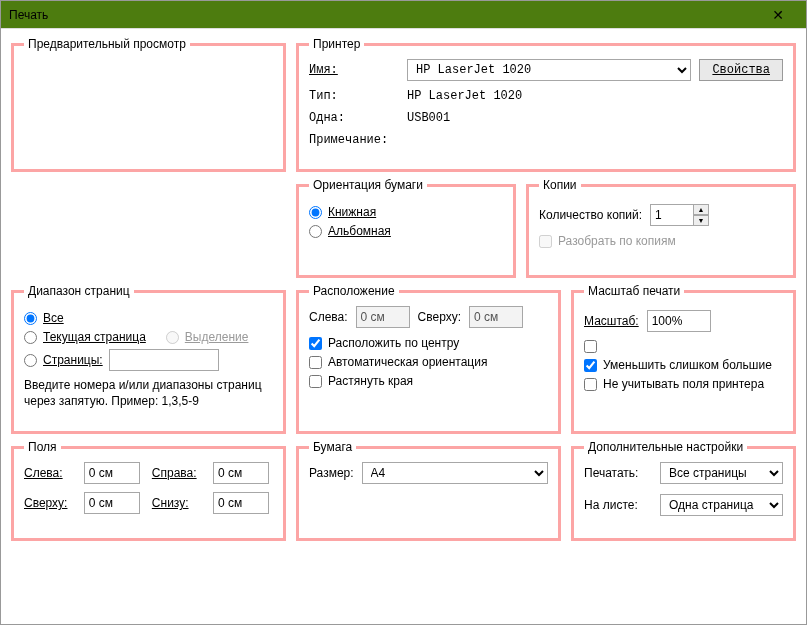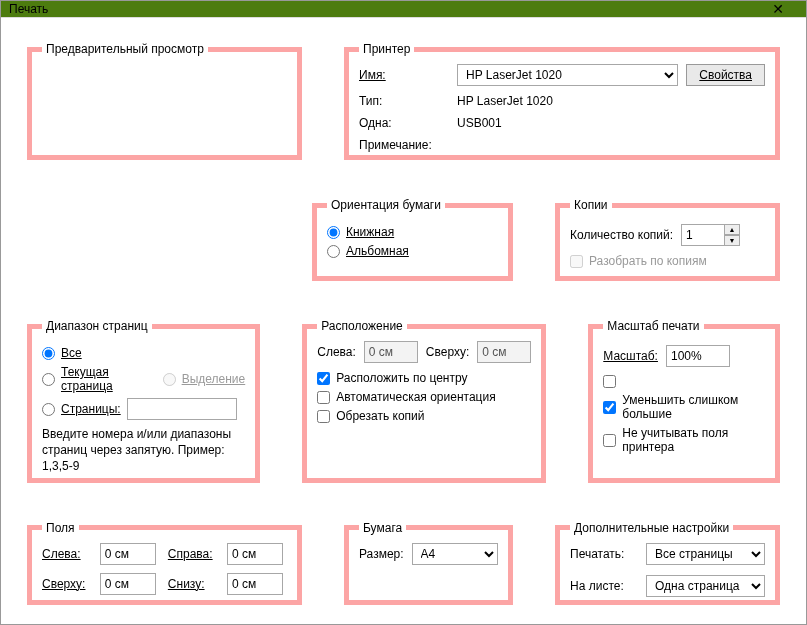--- a/index.html
+++ b/index.html
@@ -10,49 +10,49 @@
   color: #000;
   width: 807px;
   height: 625px;
   overflow: hidden;
 }
 .window { width: 807px; height: 625px; background: #fff; border: 1px solid #999; display: flex; flex-direction: column; }
 .titlebar { height: 28px; background: #4d7c0f; border-bottom: 1px solid #ddd; display: flex; align-items: center; padding: 0 8px; font-size: 12px; }
 .titlebar .title { flex: 1; }
 .titlebar .close { width: 40px; text-align: center; font-size: 14px; font-family: Arial; cursor: default; }
 .content { flex: 1; padding: 8px 10px; display: flex; flex-direction: column; gap: 6px; }
-fieldset { border: 5px solid #fca5a5; padding: 8px 10px 3px; position: relative; margin: 16px; }
+fieldset { border: 3px solid #fca5a5; padding: 8px 10px 22px; position: relative; margin: 0; }
 legend { font-size: 12px; padding: 0 4px; color: #000; }
 .row1 { display: flex; gap: 10px; }
 .preview-box { width: 275px; }
 .preview-area { text-align: center; padding-top: 4px; }
 .page-thumb {
   width: 155px; height: 210px; background: #fff; border: 1px solid #888;
   box-shadow: 3px 3px 4px rgba(0,0,0,0.25);
   margin: 0 auto 6px;
   display: flex; align-items: center; justify-content: center;
 }
 .page-inner { width: 100px; height: 150px; background: repeating-linear-gradient(#888 0 1px, transparent 1px 4px); opacity: 0.6; }
 .page-dims { font-size: 12px; margin-top: 4px; }
 .printer-box { flex: 1; }
-.printer-grid { display: grid; grid-template-columns: 90px 1fr auto; gap: 8px 8px; align-items: center; }
+.printer-grid { display: grid; grid-template-columns: 90px 1fr auto; gap: 8px 8px; align-items: center; font-family: Liberation Mono, monospace; }
 select, input[type=text], .num-input {
   font-family: inherit; font-size: 12px; height: 22px; padding: 1px 4px;
   border: 1px solid #a7a7a7; background: #fff;
 }
 .btn {
   font-family: inherit; font-size: 12px;
   border: 1px solid #999; background: #e9e9e9;
   padding: 3px 12px; cursor: default; min-width: 76px;
 }
 .lbl { white-space: nowrap; }
 
 .row2 { display: flex; gap: 10px; }
 .orient-box { flex: 1; }
-.copies-box { width: 225px; }
+.copies-box { width: 270px; }
 .radio-line, .check-line { display: flex; align-items: center; gap: 6px; margin: 5px 0; }
 .spinner { display: inline-flex; align-items: center; }
 .spinner input { width: 44px; text-align: left; }
 .spinbtns { display: flex; flex-direction: column; margin-left: -1px; }
 .spinbtns button { width: 16px; height: 11px; font-size: 7px; line-height: 7px; border: 1px solid #a7a7a7; background: #eee; padding: 0; }
 
 .row3 { display: flex; gap: 10px; }
 .range-box { width: 275px; }
 .layout-box { flex: 1; }
 .scale-box { width: 225px; }
@@ -181,21 +181,21 @@
         <label class="check-line">
           <input type="checkbox" checked="" style="">
           <span>Расположить по центру</span>
         </label>
         <label class="check-line">
           <input type="checkbox" style="">
           <span>Автоматическая ориентация</span>
         </label>
         <label class="check-line">
           <input type="checkbox" style="">
-          <span>Обрезать копий</span>
+          <span>Растянуть края</span>
         </label>
       </fieldset>
 
       <fieldset class="scale-box">
         <legend>Масштаб печати</legend>
         <div style="display:flex;align-items:center;gap:8px;margin:4px 0 8px;">
           <span class="lbl"><span class="u">Масштаб:</span></span>
           <input type="text" style="width: 64px;" value="100%">
         </div>
         <label class="check-line">

